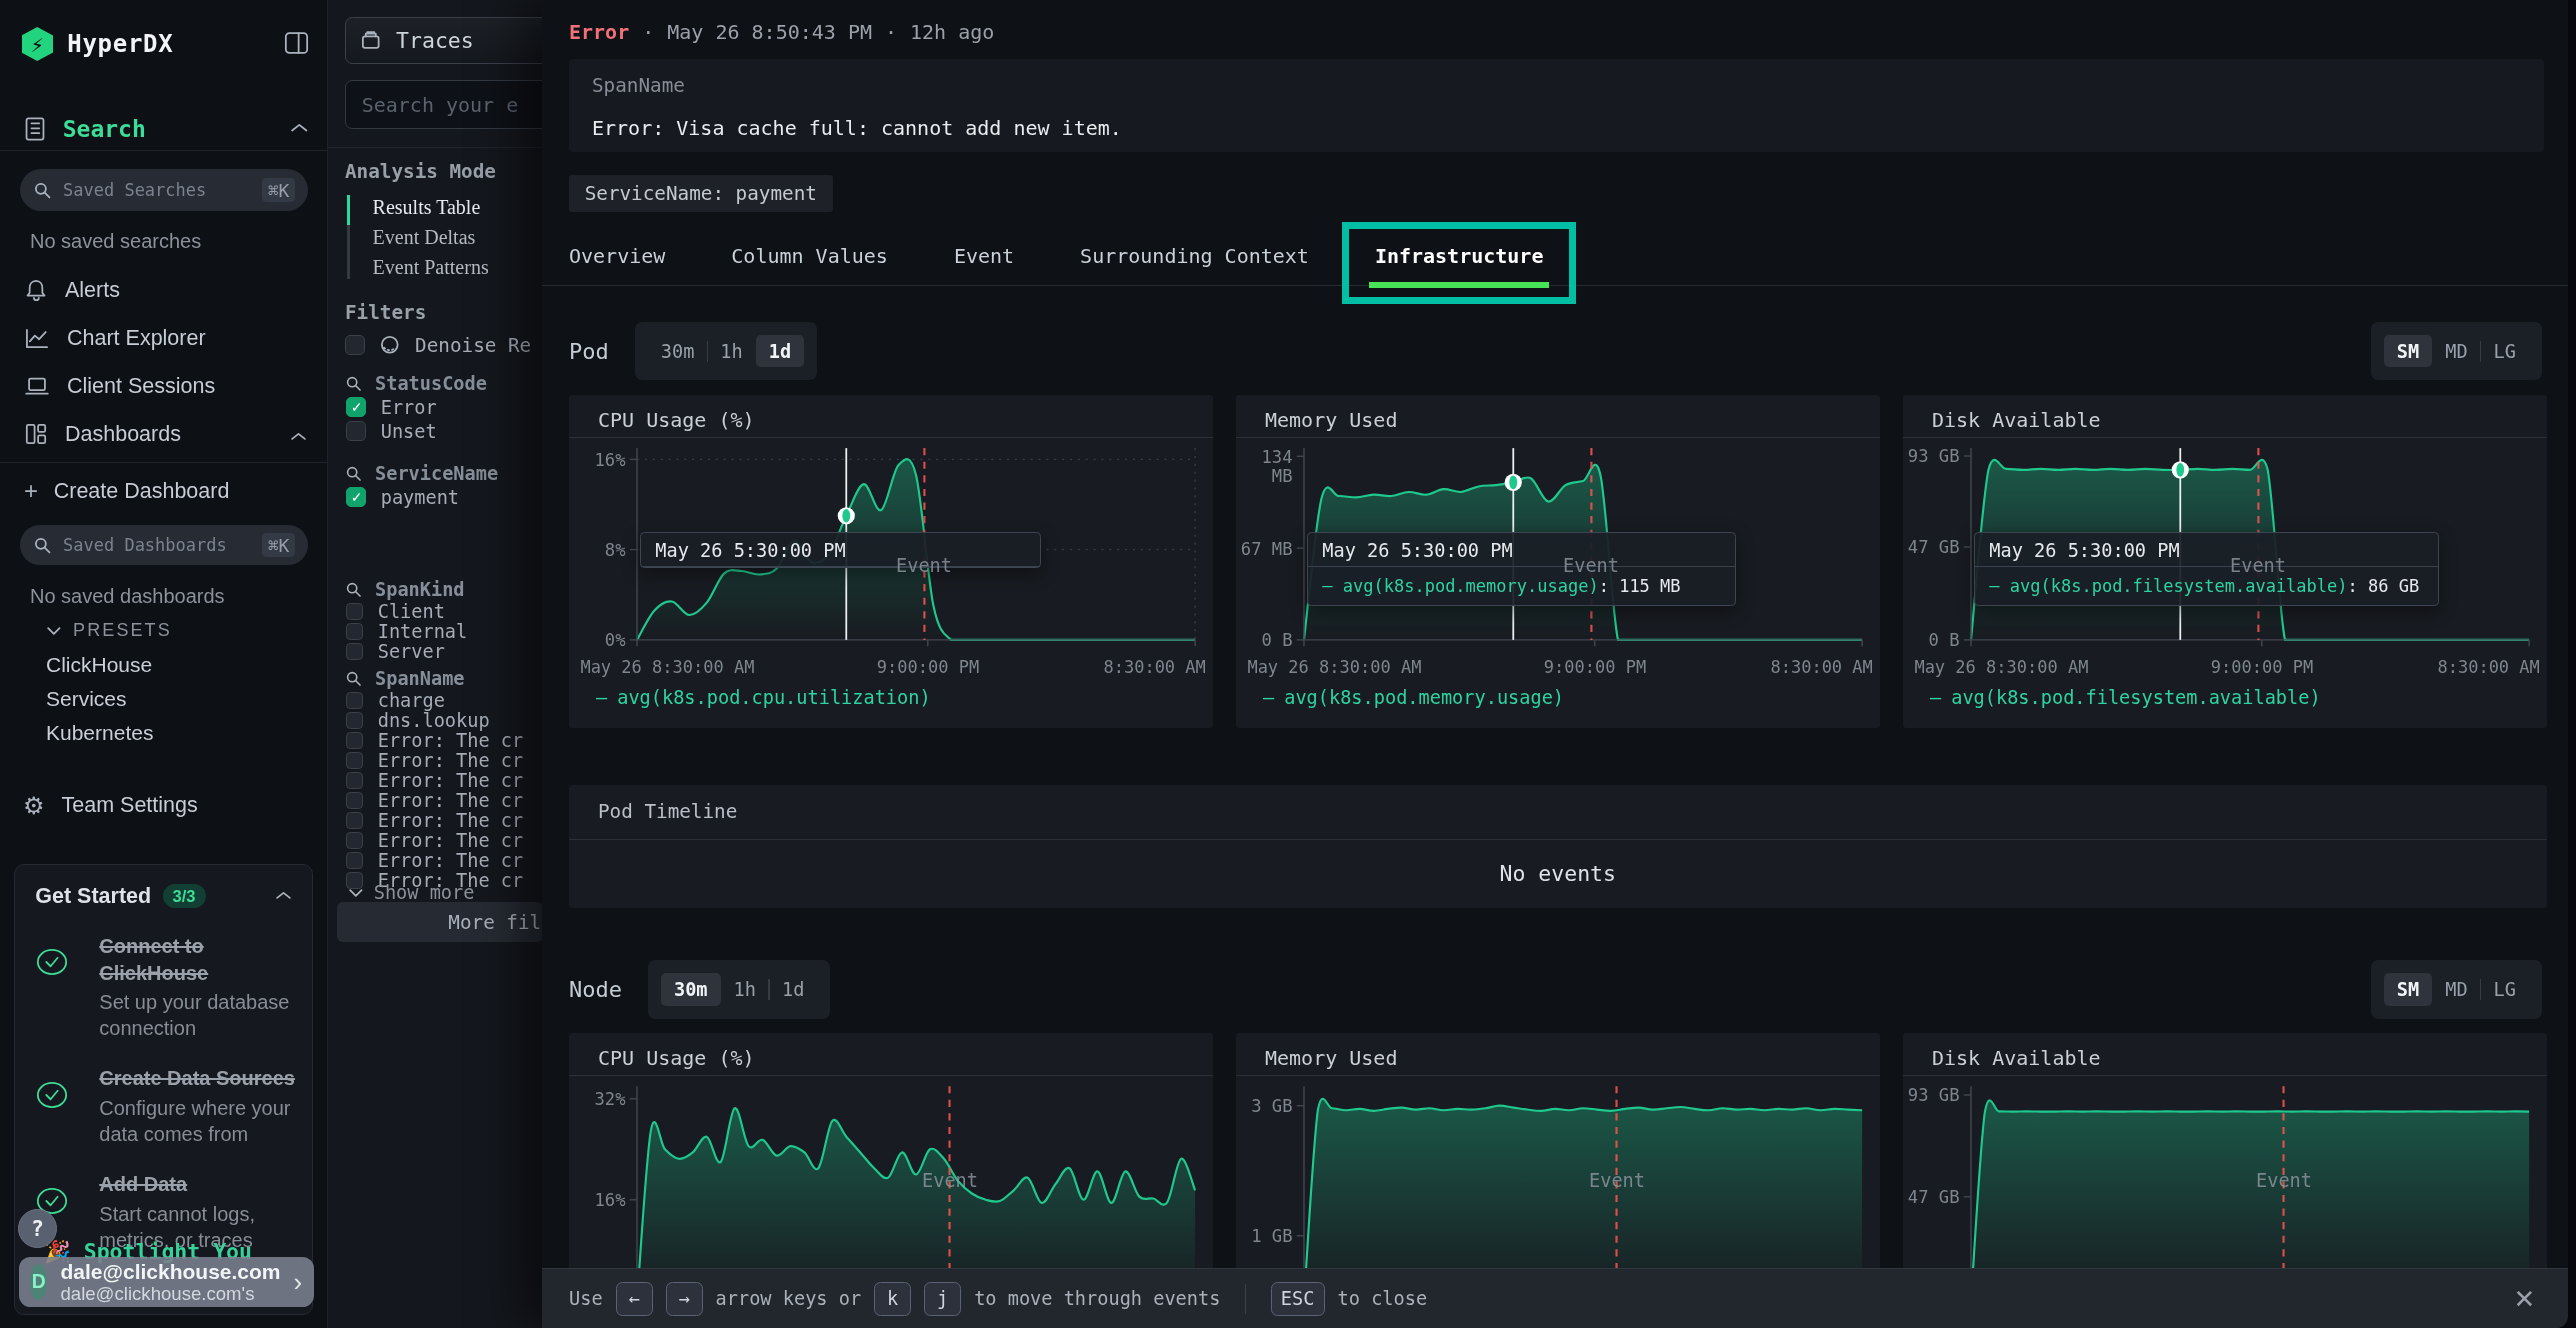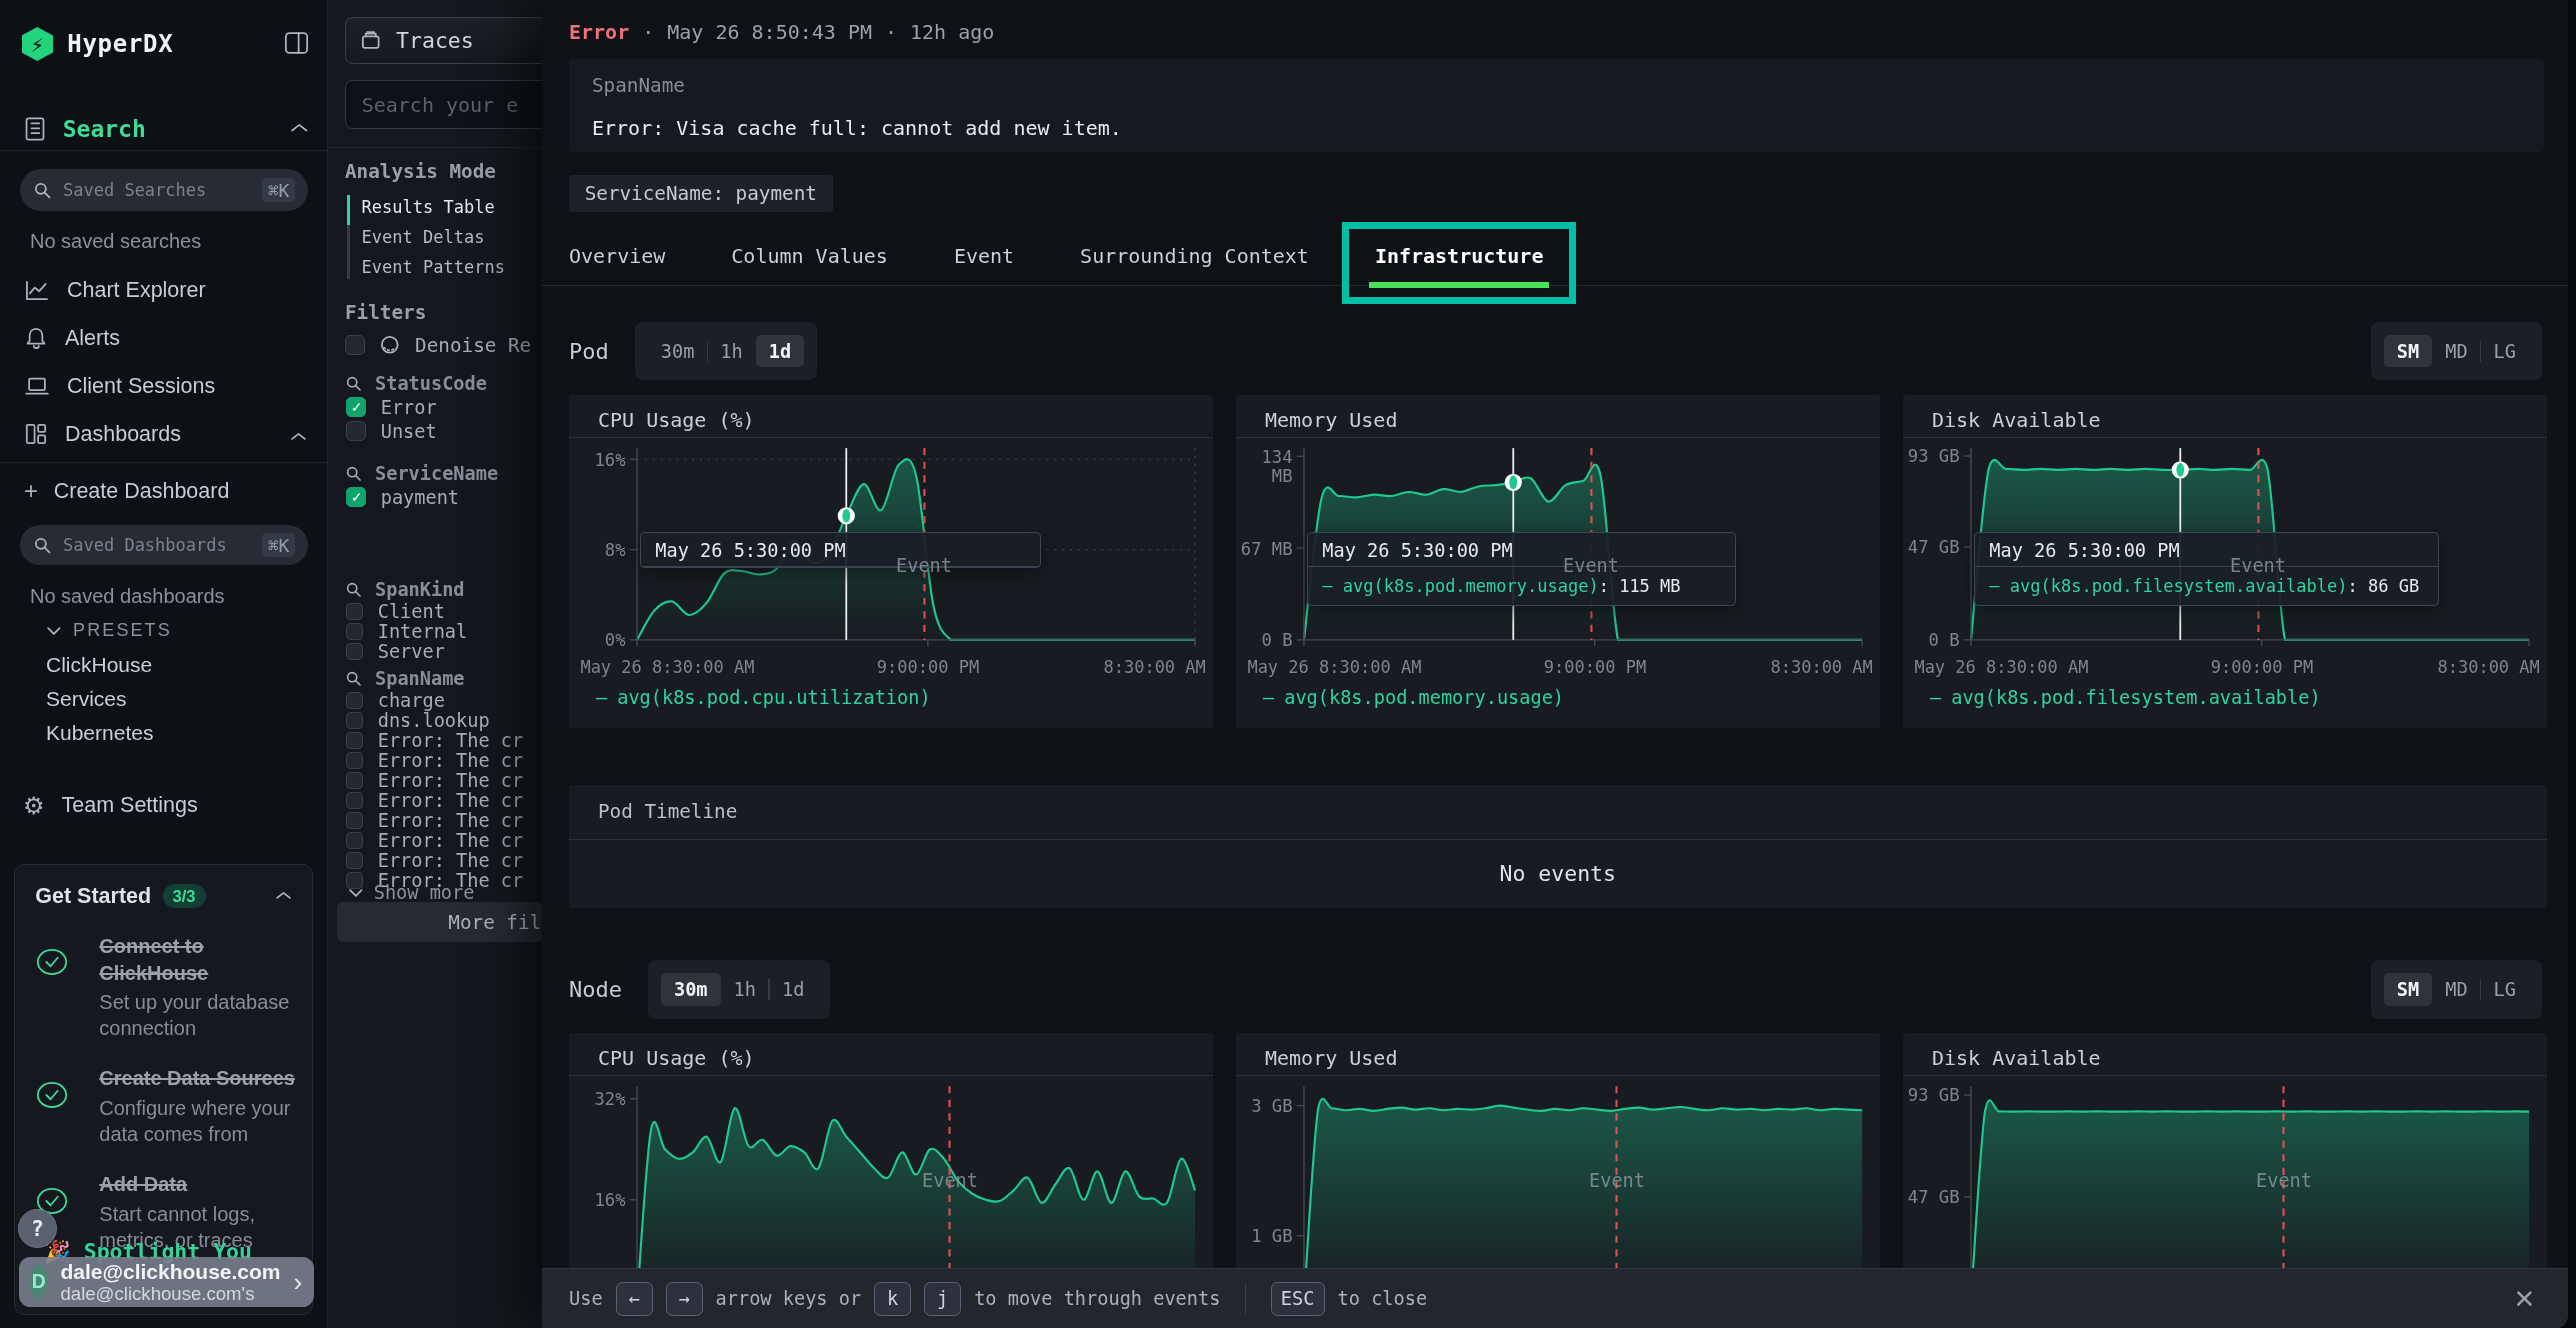--- a/index.html
+++ b/index.html
@@ -71,21 +71,21 @@
   .fc-search { position:absolute; top:80px; left:17px; width:272px; height:49px; border:1.4px solid #333a44;
                border-radius:7.2px; background:#0e1117; display:flex; align-items:center; padding:0 15.7px; }
   .fc-search input { width:100%; background:transparent; border:none; outline:none;
                      font-family:"DejaVu Sans Mono",monospace; font-size:20px; color:#c6cdd6; }
   .fc-search input::placeholder { color:#5a626e; }
   .fc-hr { position:absolute; top:147px; left:0; right:0; border:none; border-top:0.7px solid #20242c; }
   .fc-label { position:absolute; left:17px; color:#98a0aa; font-weight:bold; font-size:19.3px; }
   .am-list { position:absolute; top:192px; left:18.6px; }
   .am-track { position:absolute; left:0; top:2.9px; bottom:2.9px; width:3.6px; background:#343a43; }
   .am-active-seg { position:absolute; left:0; top:2.9px; height:30px; width:3.6px; background:#2bd99f; }
-  .am-item { height:30px; display:flex; align-items:center; padding-left:15px; font-size:17px; color:#b4bbc4; }
+  .am-item { height:30px; display:flex; align-items:center; padding-left:26px; font-size:20px; color:#b4bbc4;font-family:Liberation Serif, serif; }
   .am-item.active { color:#e6eaee; }
   .chk-row { display:flex; align-items:center; gap:14.3px; }
   .box { width:20px; height:20px; border-radius:5px; background:#23272f; border:1.4px solid #3a404a; flex:0 0 20px; }
   .box.on { background:#11a36c; border-color:#11a36c; position:relative; }
   .box.on::after { content:"✓"; position:absolute; inset:0; color:#fff; font-size:15.7px; line-height:18.6px; text-align:center; font-weight:bold; }
   .grp { position:absolute; left:17px; width:272px; }
   .grp-head { display:flex; align-items:center; gap:13px; color:#868e99; font-weight:bold; font-size:18.6px; height:23px; }
   .grp .chk-row { height:24px; padding-left:1.4px; font-size:18.6px; color:#a6adb8; }
   .grp.dense .chk-row { height:20px; }
   .grp.dense .chk-row .box { width:17px; height:17px; flex-basis:17px; border-radius:4.3px; }
@@ -186,32 +186,32 @@
         <circle cx="11" cy="11" r="7"></circle>
         <line x1="16" y1="16" x2="23" y2="23"></line>
       </svg>
     <input placeholder="Saved Searches" style="">
     <span class="kbd">⌘K</span>
   </div>
   <div class="muted sans" style="top:230px">No saved searches</div>
 
   <nav class="nav sans">
     <div class="nav-item">
+      <svg width="24" height="24" viewBox="0 0 34 34" class="icon-svg">
+          <path d="M17 4 C11 4 8 9 8 14 L8 21 L5 25 L29 25 L26 21 L26 14 C26 9 23 4 17 4 Z"></path>
+          <path d="M14 28 a3.5 3.5 0 0 0 7 0"></path>
+        </svg>
+      <span>Alerts</span>
+    </div>
+    <div class="nav-item">
       <svg width="26" height="23" viewBox="0 0 36 32" class="icon-svg">
           <polyline points="4,4 4,28 32,28"></polyline>
           <polyline points="8,20 15,12 21,17 30,7"></polyline>
         </svg>
       <span>Chart Explorer</span>
-    </div>
-    <div class="nav-item">
-      <svg width="24" height="24" viewBox="0 0 34 34" class="icon-svg">
-          <path d="M17 4 C11 4 8 9 8 14 L8 21 L5 25 L29 25 L26 21 L26 14 C26 9 23 4 17 4 Z"></path>
-          <path d="M14 28 a3.5 3.5 0 0 0 7 0"></path>
-        </svg>
-      <span>Alerts</span>
     </div>
     <div class="nav-item">
       <svg width="26" height="23" viewBox="0 0 36 32" class="icon-svg">
           <rect x="7" y="5" width="22" height="16" rx="2"></rect>
           <line x1="3" y1="26" x2="33" y2="26"></line>
         </svg>
       <span>Client Sessions</span>
     </div>
     <div class="nav-item">
       <svg width="24" height="24" viewBox="0 0 34 34" class="icon-svg">

